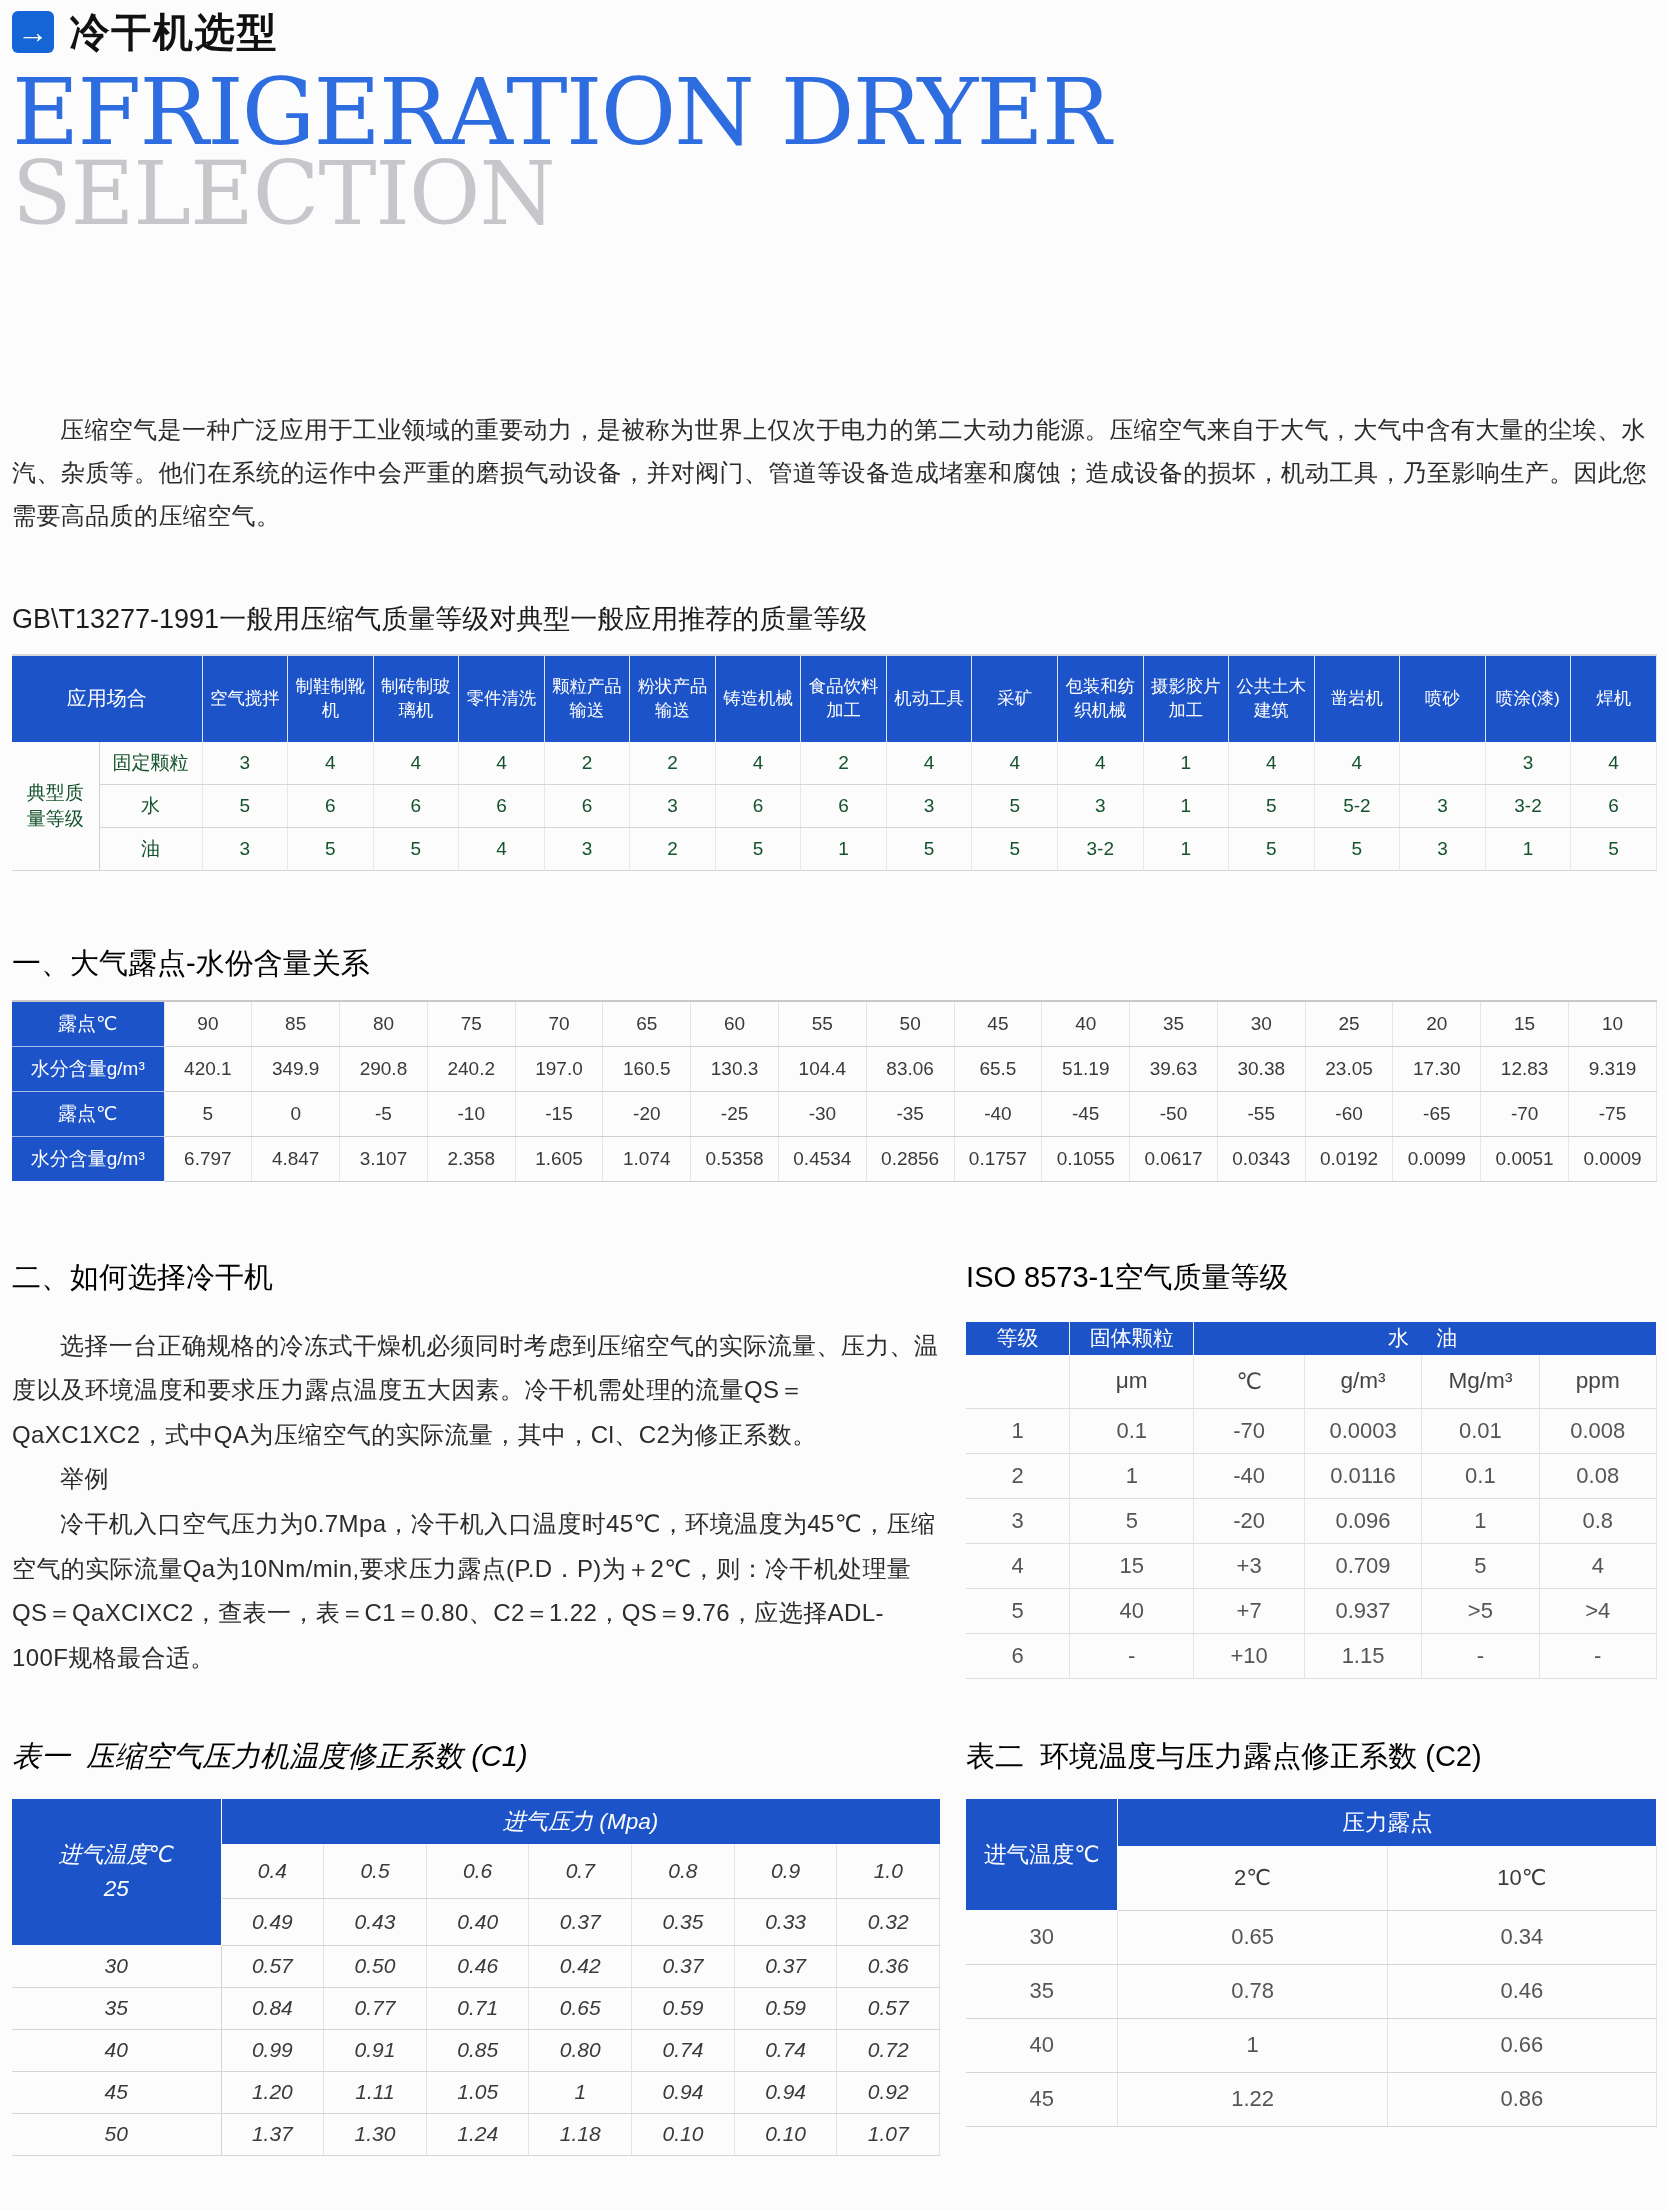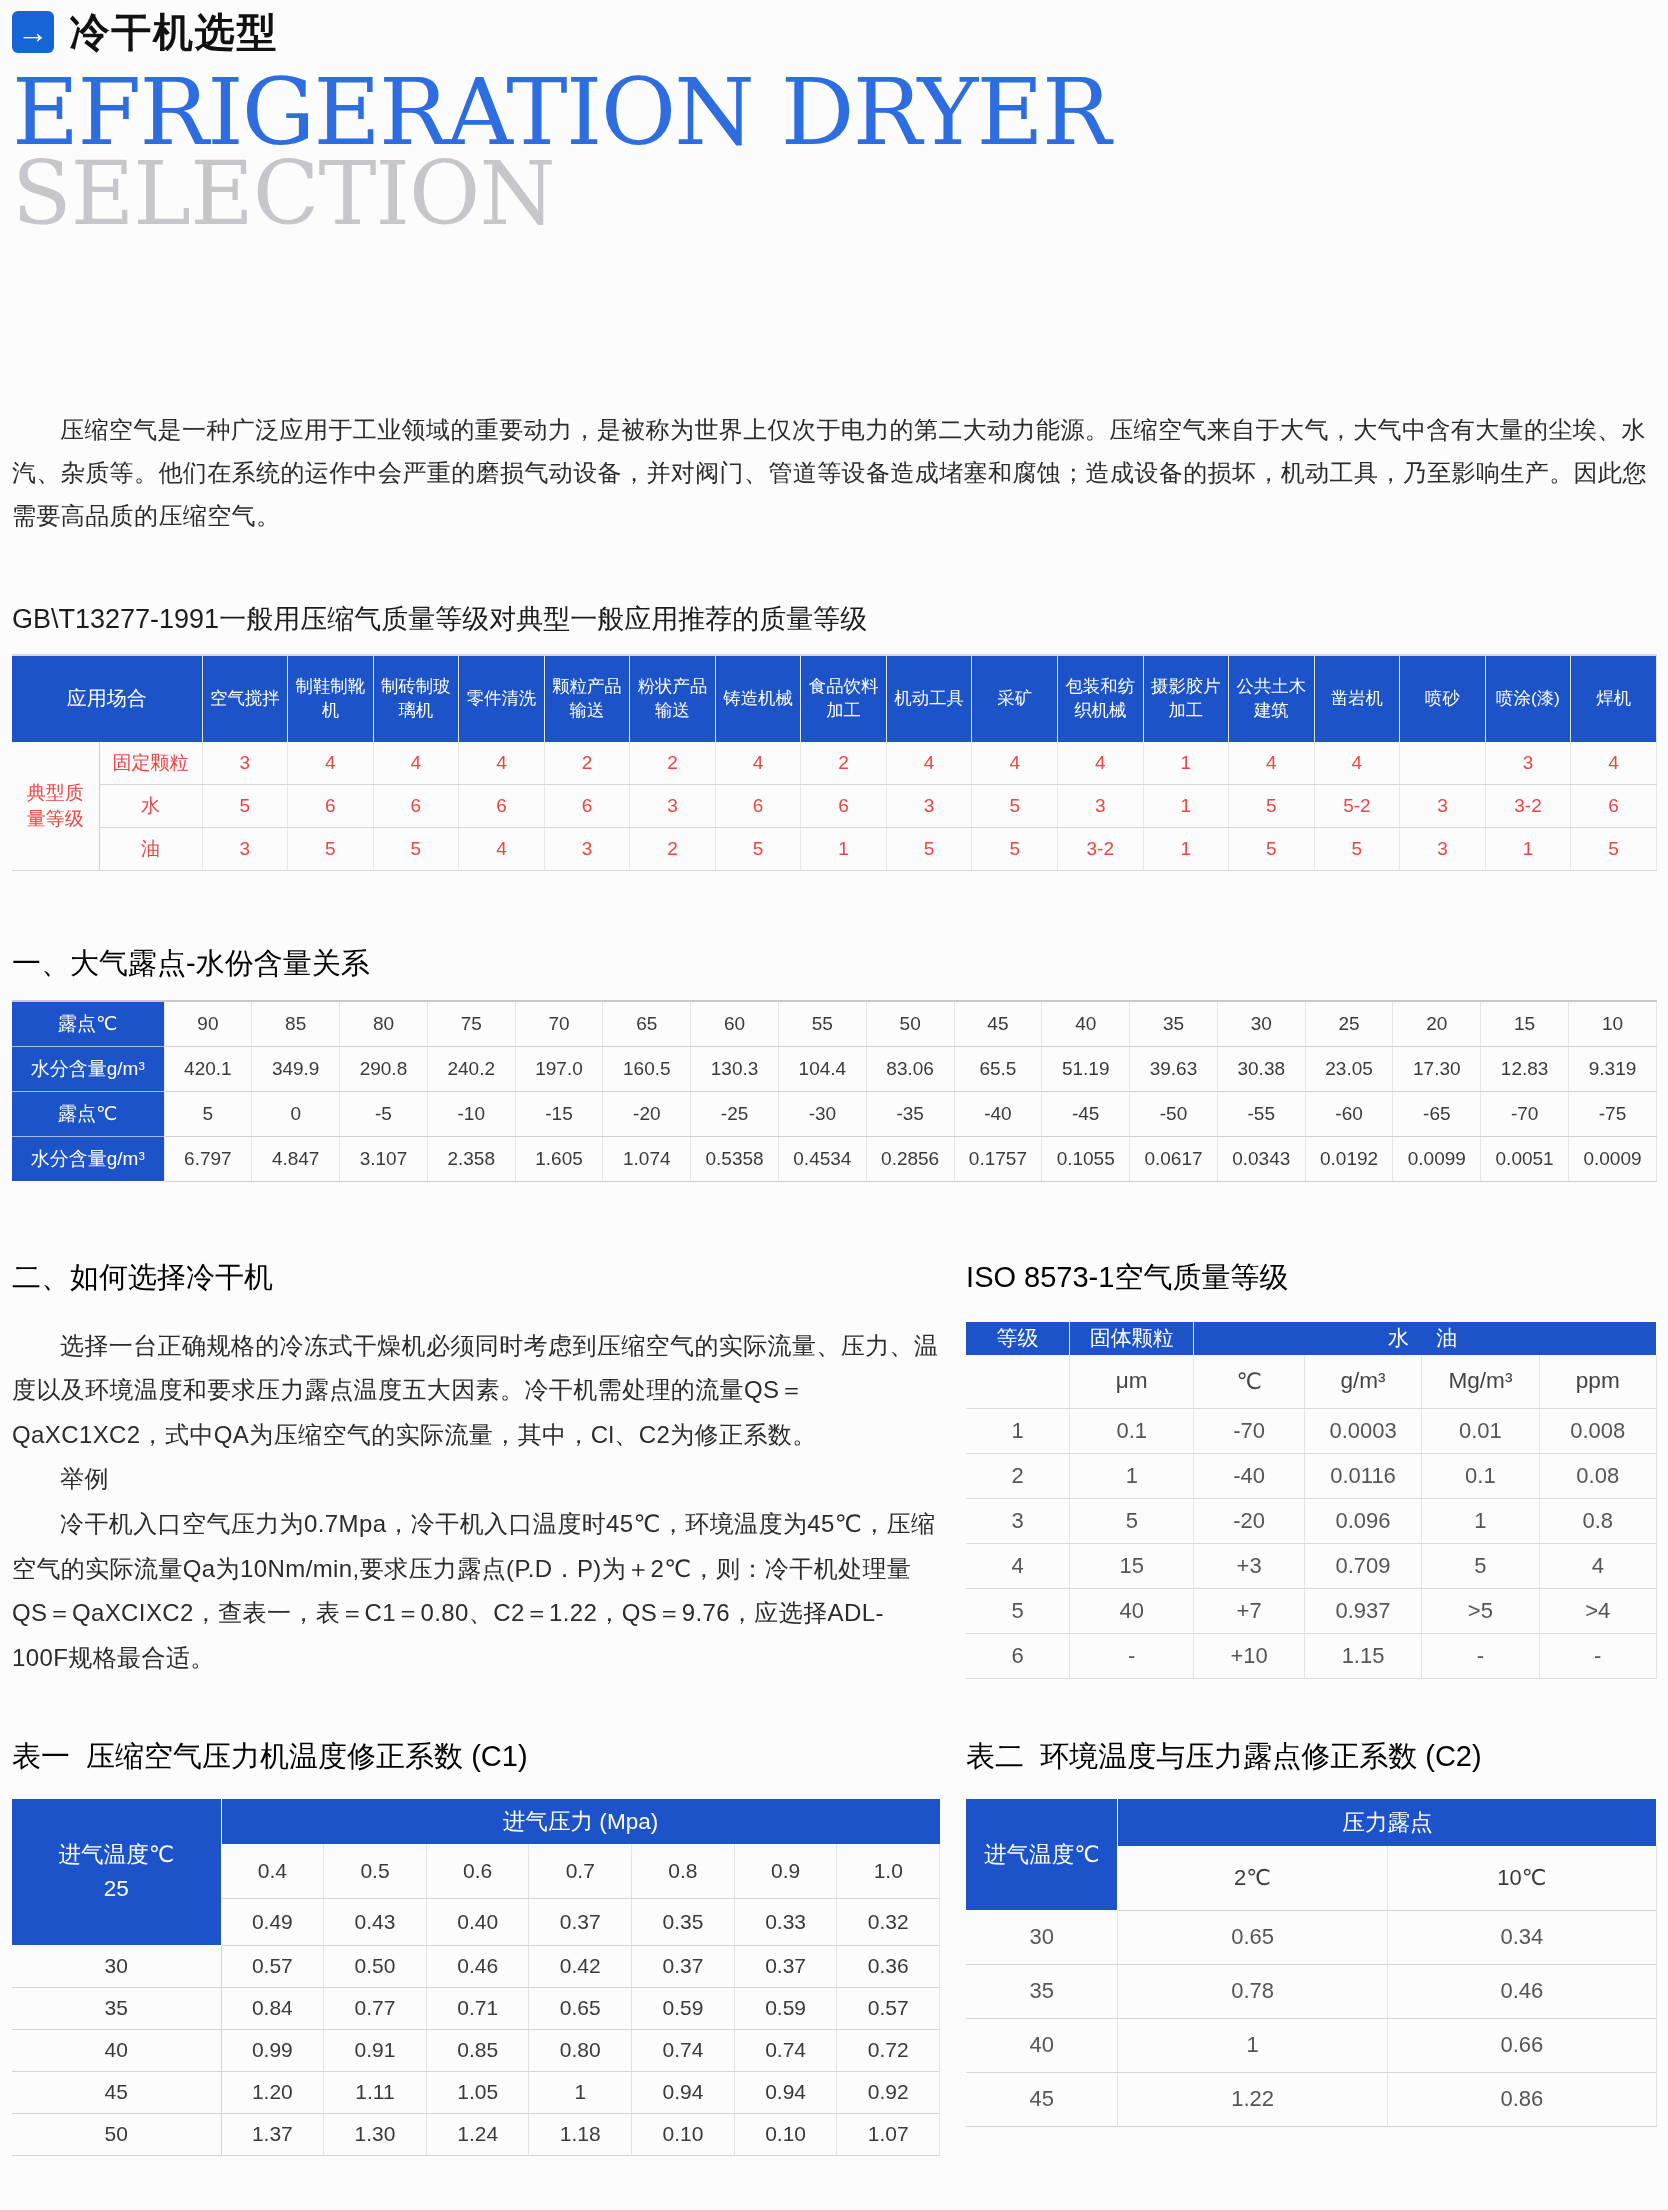--- a/index.html
+++ b/index.html
@@ -43,21 +43,21 @@
 
   
   table { border-collapse:collapse; table-layout:fixed; width:100%; }
   td,th { text-align:center; vertical-align:middle; }
   .blue-th { background:#1d53c8; color:#fff; font-weight:500; }
 
   
   .gb-table { margin-top:17.4px; border-bottom:1.7px solid #9a9a9a; border-top:2.6px solid #d9d9d9; }
   .gb-table th { border-right:0.9px solid rgba(255,255,255,.85); font-size:17.4px; line-height:1.35; height:87px; padding:3.5px 1.7px; }
   .gb-corner { font-size:20px !important; }
-  .gb-table td { height:43px; font-size:19px; color:#ef4444; border-bottom:0.9px solid #d6d6d6; border-right:0.9px solid #e8e8e8; }
+  .gb-table td { height:43px; font-size:19px; color:#14532d; border-bottom:0.9px solid #d6d6d6; border-right:0.9px solid #e8e8e8; }
   .gb-group { font-size:19px; color:#333; line-height:1.4; padding:0 7px; border-right:0.9px solid #cfcfcf !important; }
   .gb-rowlabel { font-size:19px; }
 
   
   .dew-table { margin-top:15.6px; border-top:2.6px solid #c9c9c9; border-bottom:1.7px solid #4a4a4a; }
   .dew-table td { height:45px; font-size:19px; color:#3a3a3a; border-bottom:0.9px solid #cfcfcf; border-right:0.9px solid #e6e6e6; }
   .dew-label { background:#1d53c8; color:#fff !important; font-size:19px; border-bottom:0.9px solid rgba(255,255,255,.6) !important; }
 
   
   .cols { display:flex; margin-top:76px; }
@@ -68,21 +68,21 @@
 
   
   .iso-table { margin-top:24px; border-bottom:1.7px solid #8a8a8a; }
   .iso-table th { height:33px; font-size:21px; border-right:1.7px solid rgba(255,255,255,.9); }
   .iso-wo { white-space:pre; letter-spacing:5.2px; }
   .iso-table td { height:45px; font-size:22px; color:#555; border-bottom:0.9px solid #ddd; border-right:0.9px solid #e5e5e5; }
   .iso-unit { font-size:22.6px !important; color:#444 !important; height:54px !important; }
 
   
   .bottom { display:flex; margin-top:56px; }
-  .b-left { width:58%; padding-right:26px; }
+  .b-left { width:58%; padding-right:26px;font-style:italic; }
   .b-right { width:42%; }
 
   
   .c1-table { margin-top:22.6px; border-bottom:1.7px solid #555; }
   .c1-corner { font-size:22.6px; line-height:1.5; border-right:1.7px solid #fff; }
   .c1-band { height:45px; font-size:22.6px; }
   .c1-table td { font-size:21px; color:#3a3a3a; border-right:0.9px solid #e3e3e3; }
   #c1-pressure-row td { height:54px; border-bottom:0.9px solid #d5d5d5;text-align:center; }
   #c1-first-row td { height:47px; border-bottom:0.9px solid #d5d5d5; }
   #c1-body td { height:42px; border-bottom:0.9px solid #d5d5d5; }

